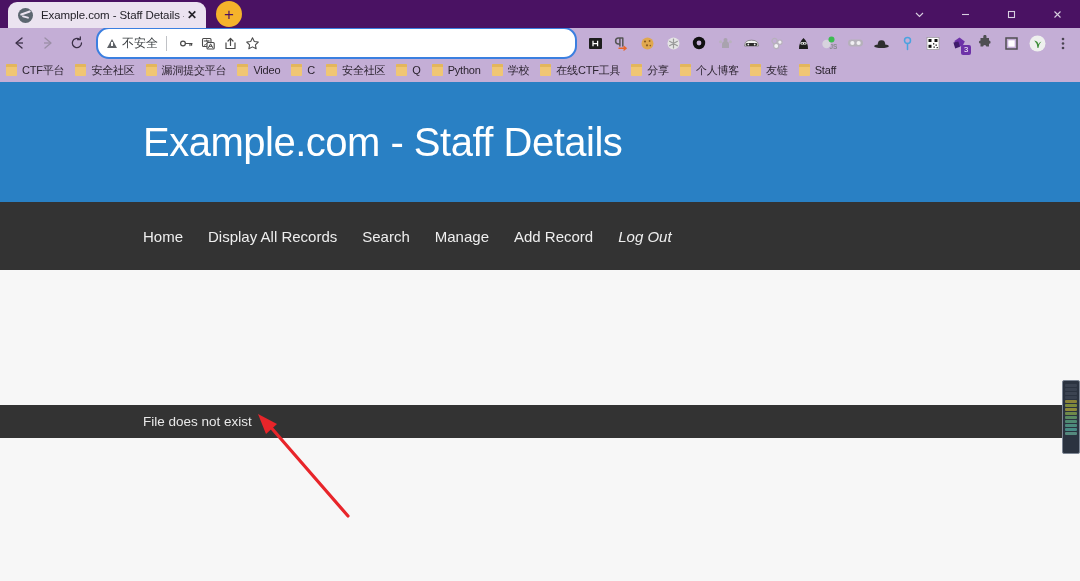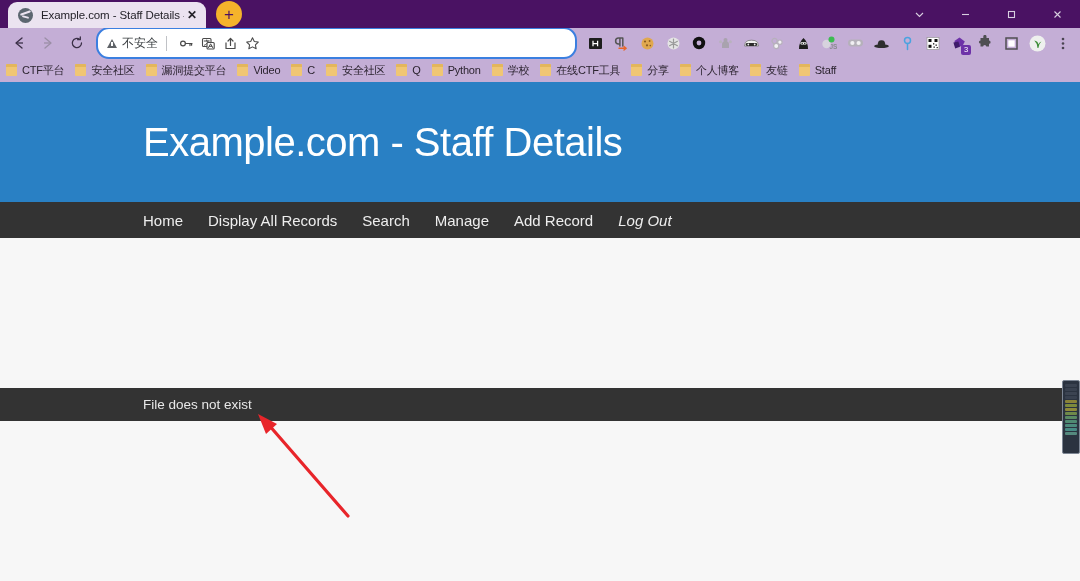--- a/index.html
+++ b/index.html
@@ -138,36 +138,36 @@
     background:#f7f7f7; overflow:hidden;
   }
   .site-header {
     height:120px; background:#2980c4; display:flex;
     align-items:center; padding-left:143px;
   }
   .site-title {
     color:#ffffff; font-size:40px; font-weight:400; letter-spacing:-0.5px;
   }
   .site-nav {
-    height:36px; background:#333333; display:flex; align-items:center;
+    height:68px; background:#333333; display:flex; align-items:center;
     padding-left:143px; gap:0;
   }
   .nav-link {
     color:#eeeeee; font-size:15px; text-decoration:none; margin-right:25px;
     white-space:nowrap;
   }
   .nav-link:last-child { margin-right:0;font-style:italic; }
 
   .content { padding:42px 0 0 143px; }
   .login-msg {
     font-size:15.5px; font-weight:bold; color:#2f3640; letter-spacing:-0.1px;
   }
 
   .footer-bar {
-    position:absolute; left:0; top:306px; width:1080px; height:33px;
+    position:absolute; left:0; top:323px; width:1080px; height:33px;
     background:#333333; display:flex; align-items:center; padding-left:143px;
   }
   .footer-text { color:#e8e8e8; font-size:13.5px; }
 
   
   .side-peek {
     position:absolute; right:0; top:298px; width:18px; height:74px;
     background:#2b3340; border:1px solid #7d8694; border-radius:2px;
     overflow:hidden; display:flex; flex-direction:column; padding:3px 2px;
     gap:1px;

